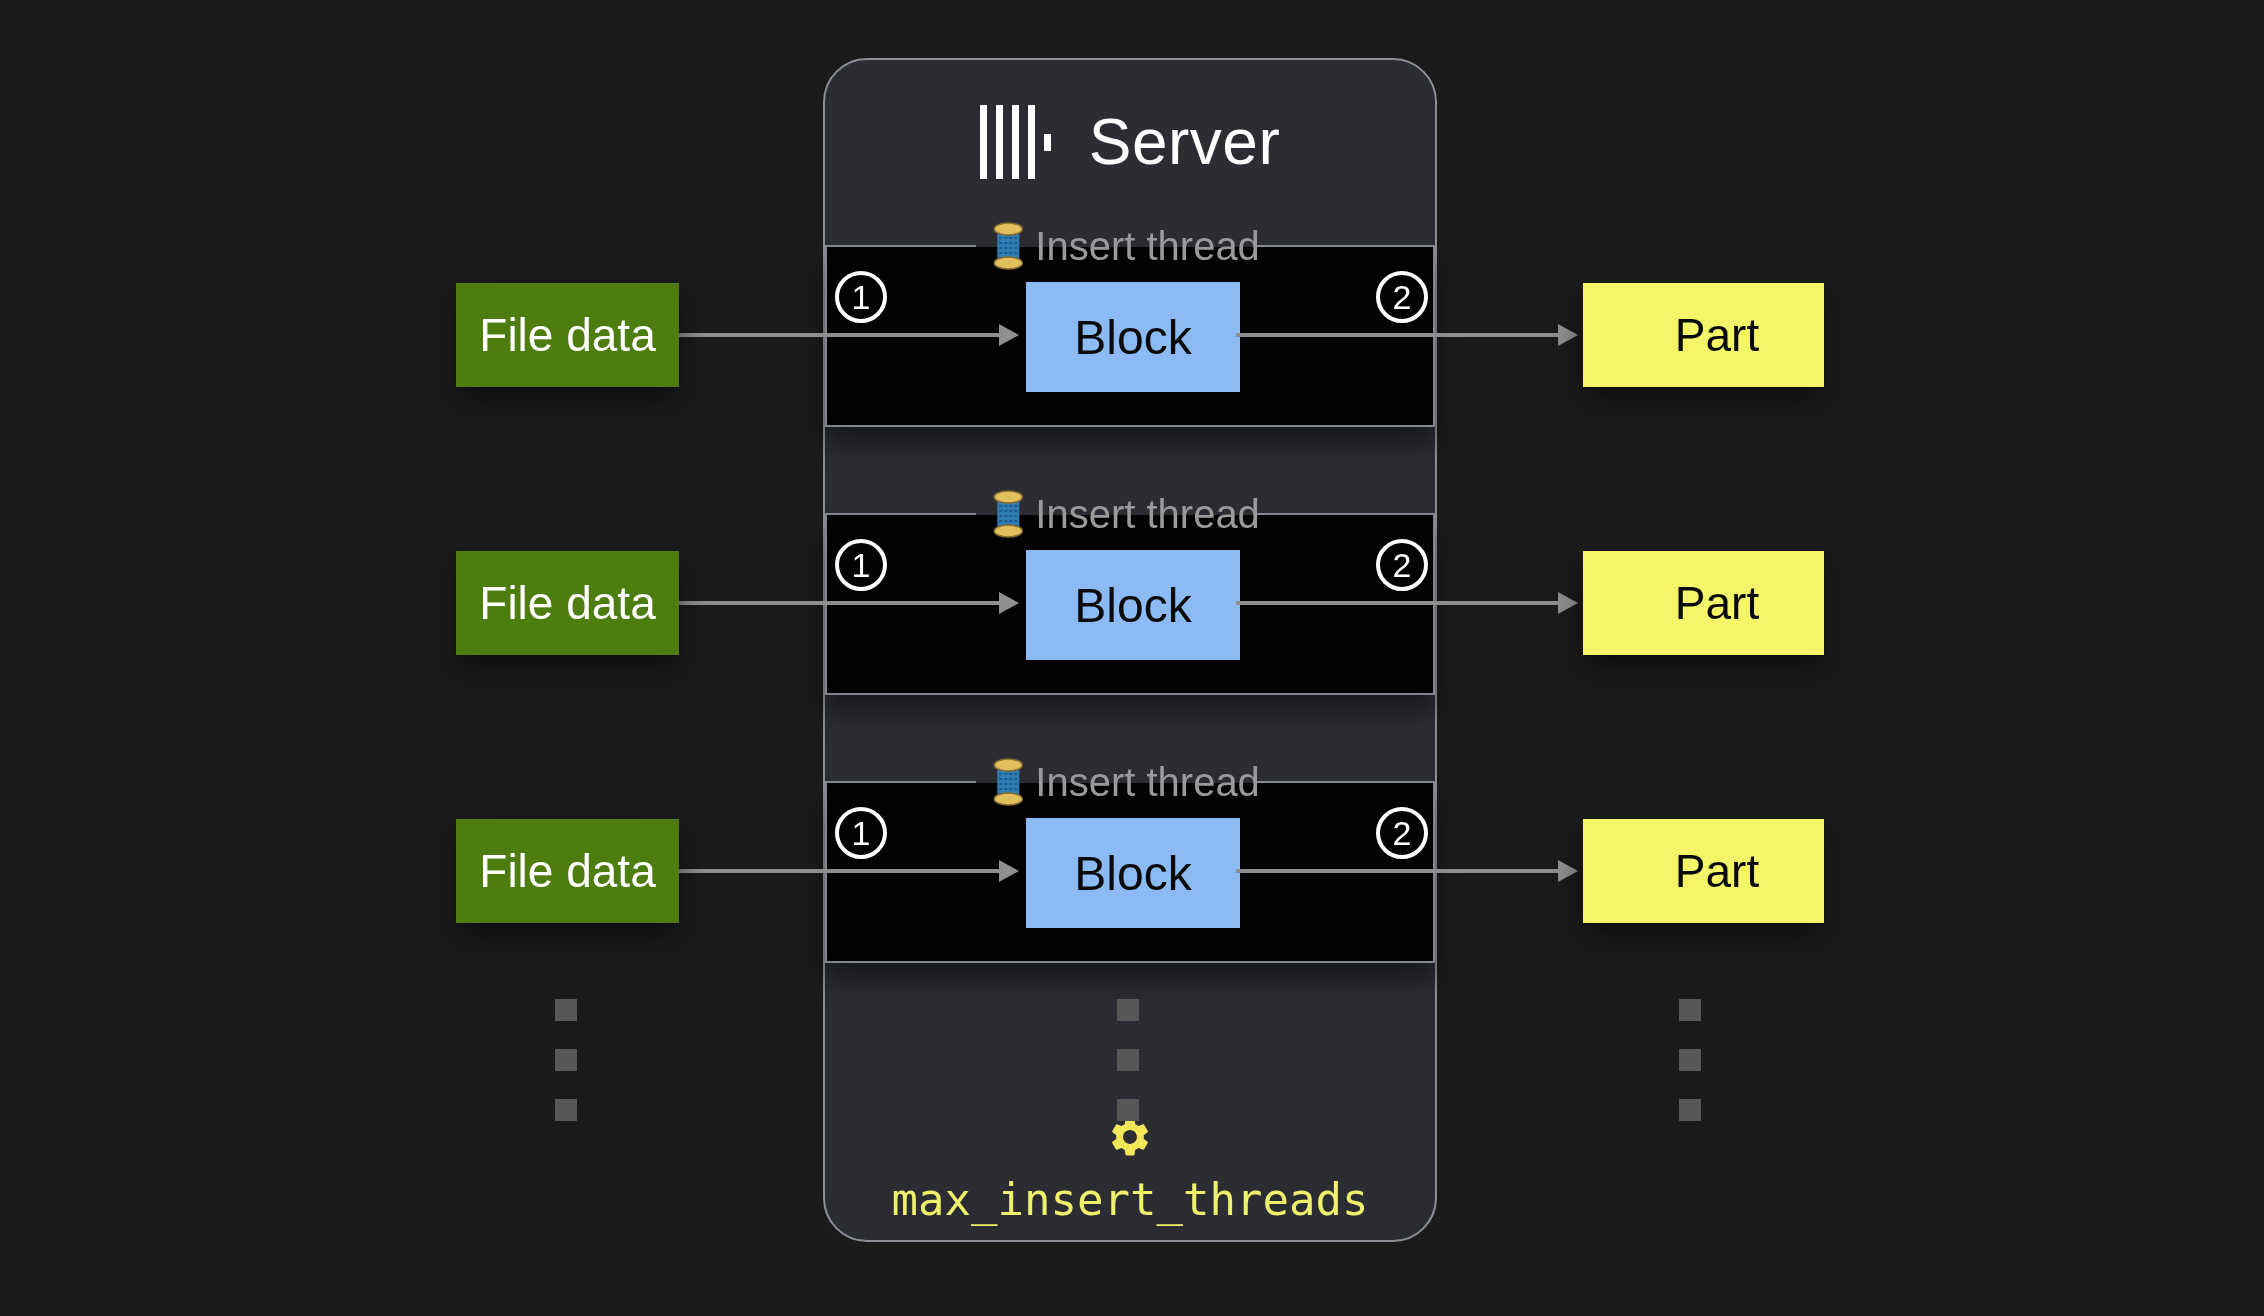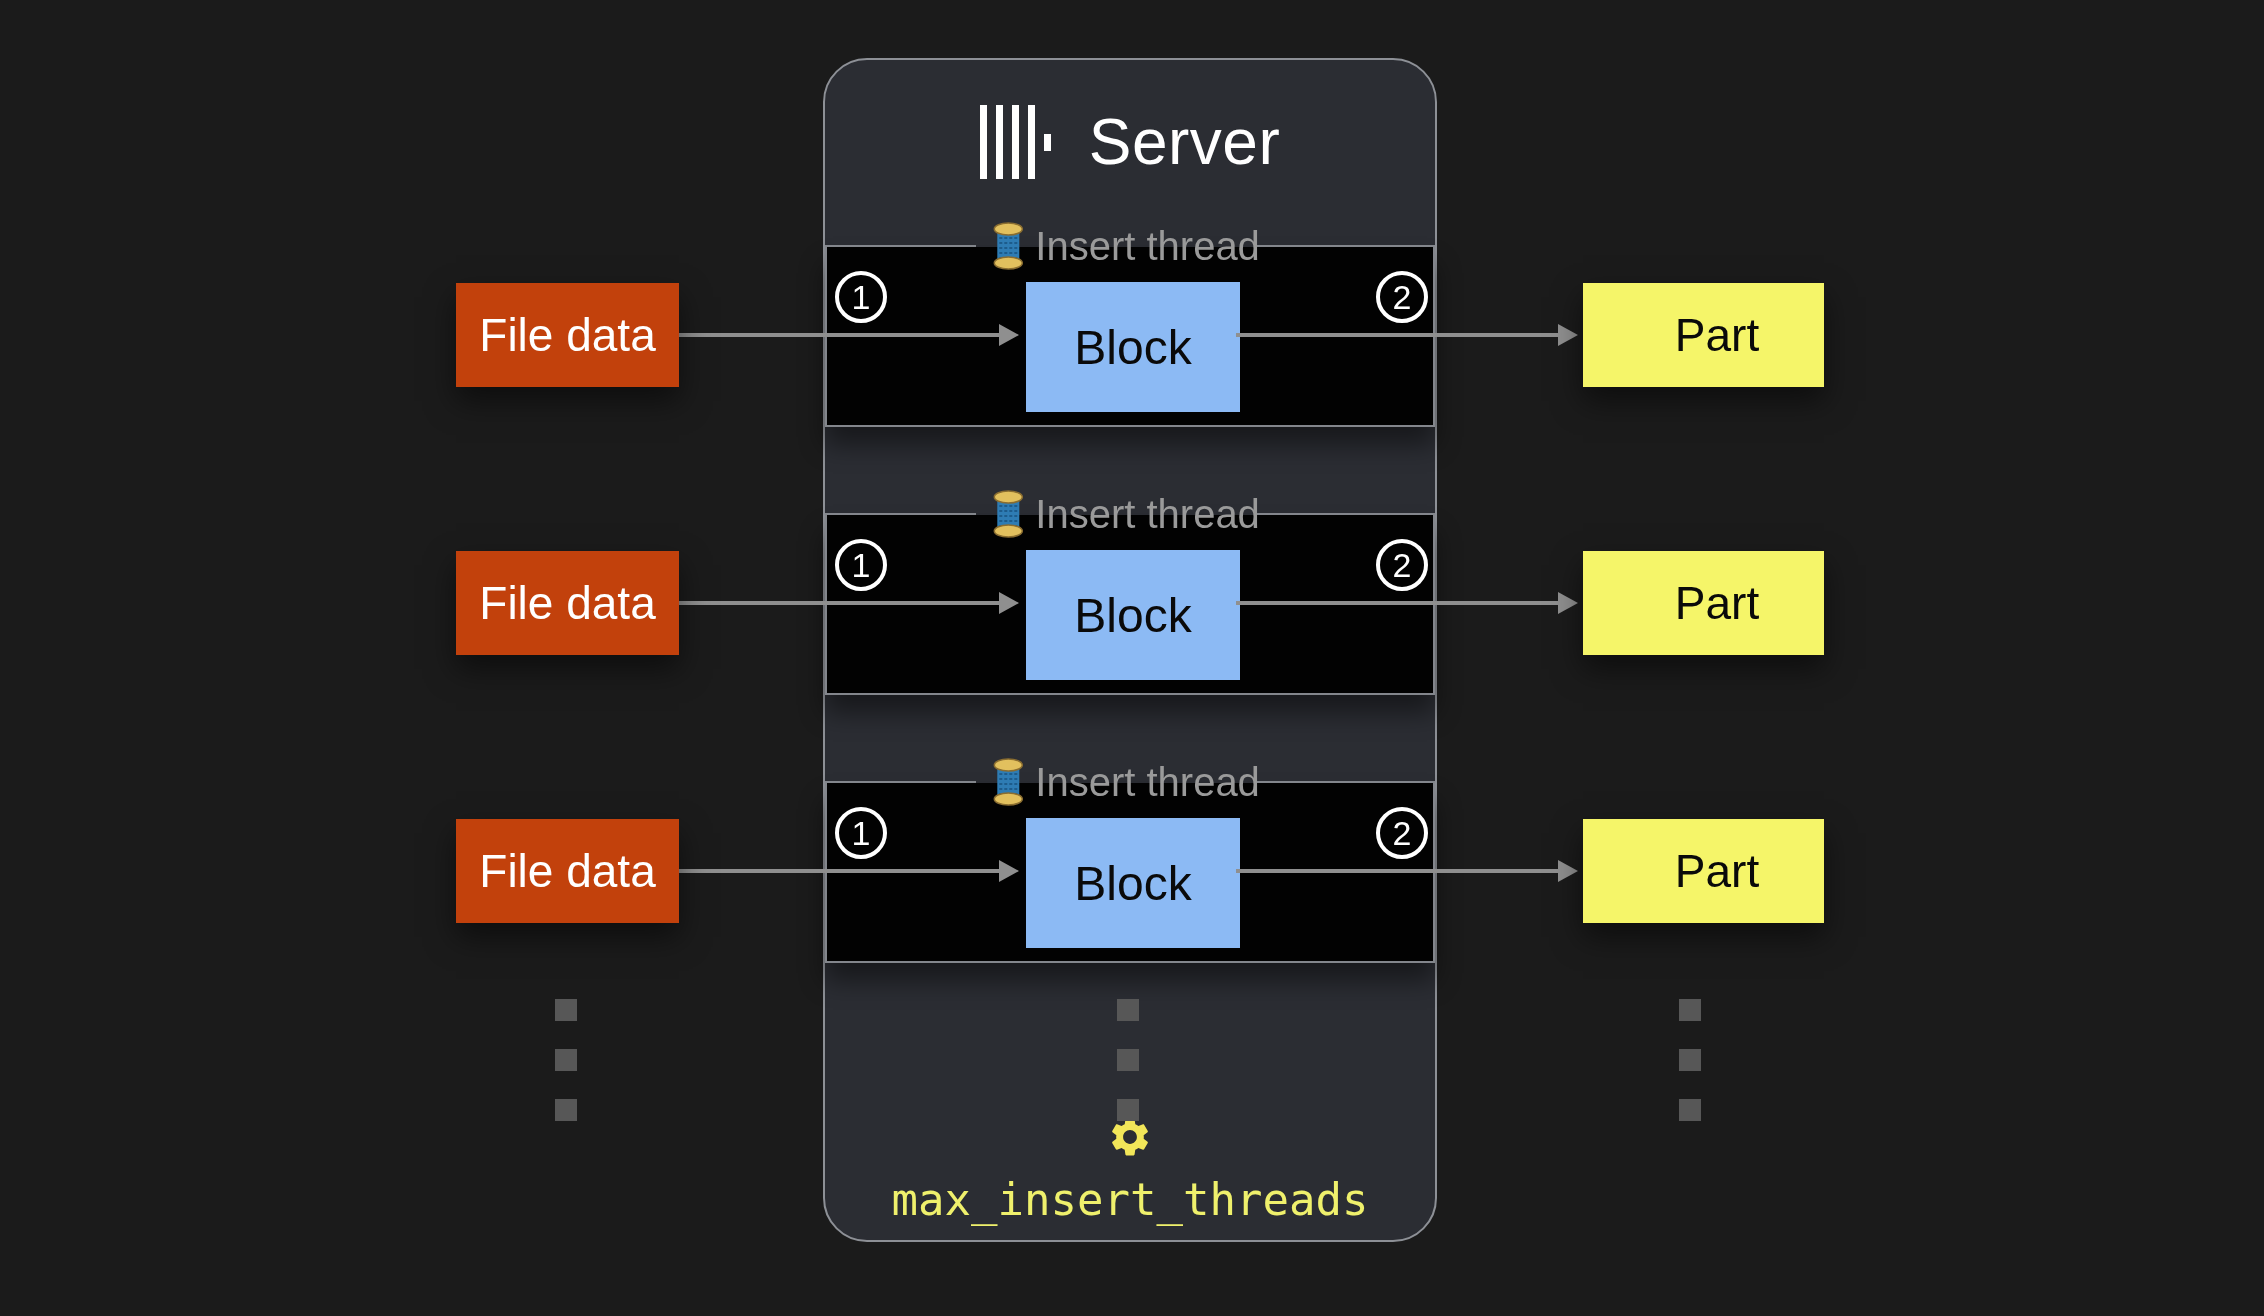--- a/index.html
+++ b/index.html
@@ -43,28 +43,28 @@
   .step-badge{
     position:absolute;width:52px;height:52px;border:4px solid #ffffff;
     border-radius:50%;box-sizing:border-box;color:#ffffff;font-size:34px;
     display:flex;align-items:center;justify-content:center;top:24px;
     background:transparent;font-weight:400;
   }
   .step-in{left:8px;}
   .step-out{left:549px;}
 
   .block-box{
-    position:absolute;left:199px;top:35px;width:214px;height:130px;
+    position:absolute;left:199px;top:35px;width:214px;height:110px;
     background:#8cbaf4;color:#0a0a0a;font-size:48px;
     display:flex;align-items:center;justify-content:center;
   }
 
   
   .file-box{
-    position:absolute;left:456px;width:223px;height:104px;background:#c2410c;
+    position:absolute;left:456px;width:223px;height:104px;background:#4d7c0f;
     color:#ffffff;font-size:46px;display:flex;align-items:center;justify-content:center;
     z-index:4;box-shadow:0 14px 28px rgba(0,0,0,0.5);
   }
   .part-box{
     position:absolute;left:1583px;width:214px;height:104px;background:#f5f569;
     color:#0a0a0a;font-size:46px;display:flex;align-items:center;justify-content:center;
     z-index:4;box-shadow:0 14px 28px rgba(0,0,0,0.5);padding-left:27px;
   }
   .fb0,.pb0{top:283px}.fb1,.pb1{top:551px}.fb2,.pb2{top:819px}
 

